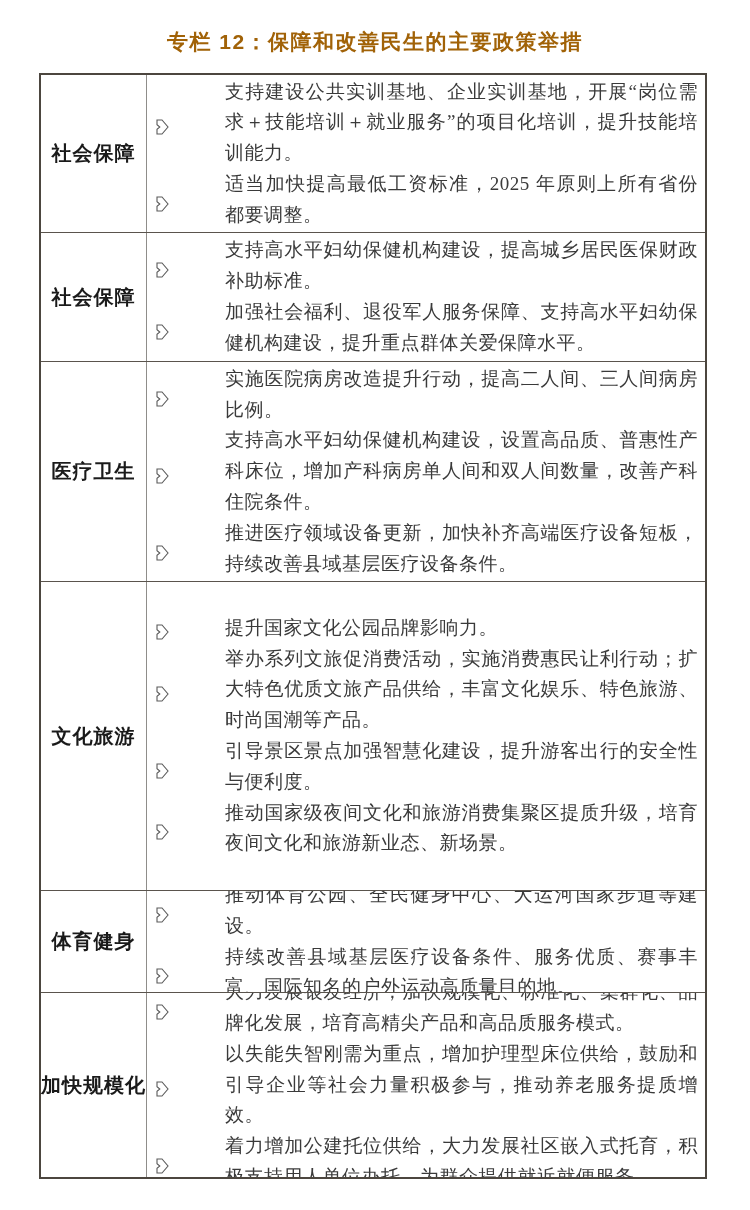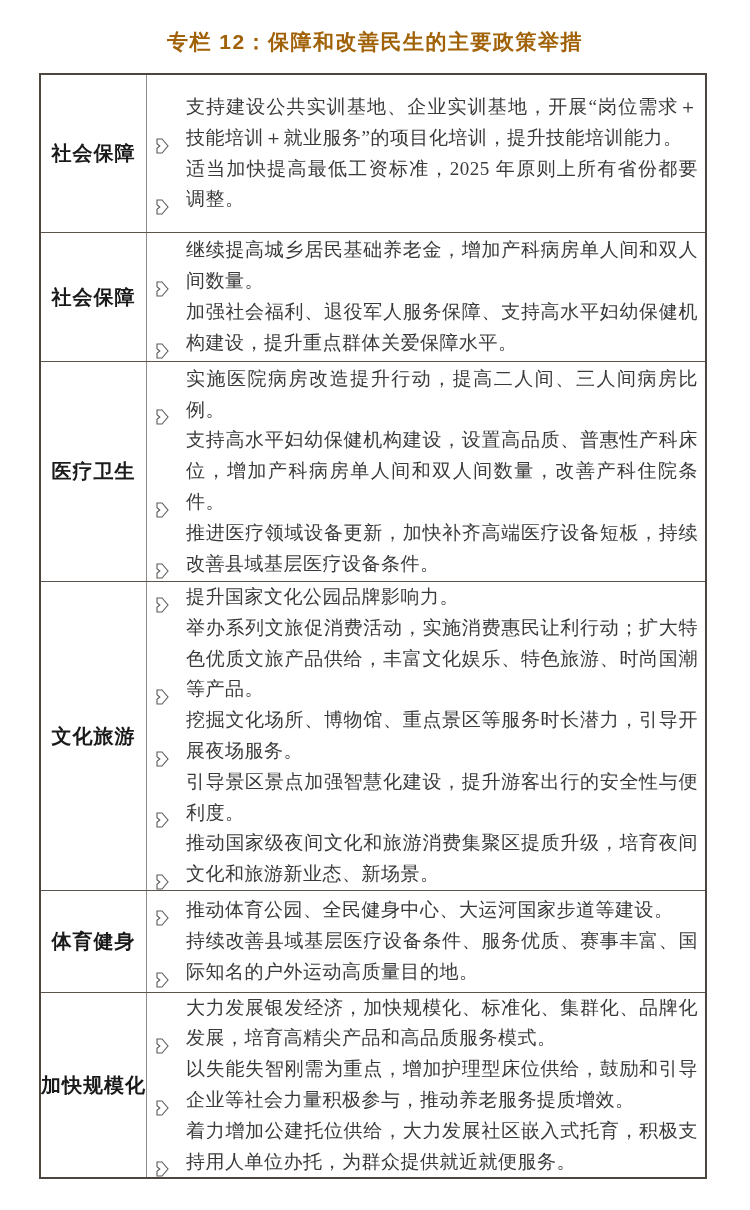--- a/index.html
+++ b/index.html
@@ -37,21 +37,21 @@
     font-family: "Liberation Sans", "DejaVu Sans", sans-serif;
     font-weight: 700; font-size: 20px; color: #1a1a1a;
     letter-spacing: 1px;
   }
   .measures-cell {
     flex: 1;
     display: flex; flex-direction: column; justify-content: center;
     padding: 2px 7px 2px 6px;
     overflow: hidden;
   }
-  .measure-item { display: flex; align-items: flex-end; }
+  .measure-item { display: flex; align-items: center; gap: 39px; }
   .bullet-icon {
     flex: 0 0 13px; width: 13px; height: 16px;
     margin: 8px 17px 0 3px;
   }
   .bullet-icon svg { display: block; }
   .measure-text {
     flex: 1;
     font-size: 19px; line-height: 30.8px;
     color: #3a3a3a;
     text-align: justify;
@@ -91,21 +91,21 @@
 
     <div class="p-row">
       <div class="cat-cell">社会保障</div>
       <div class="measures-cell">
         <div class="measure-item">
           <span class="bullet-icon">
               <svg width="13" height="16" viewBox="0 0 13 16">
                 <path d="M1 1 H6 L12 8 L6 15 H1 V10.3 L3.8 8 L1 5.7 Z" fill="#ffffff" stroke="#5a5a5a" stroke-width="1.1"></path>
               </svg>
             </span>
-          <span class="measure-text">继续提高城乡居民基础养老金，增加产科病房单人间和双人间数量。</span>
+          <span class="measure-text">支持高水平妇幼保健机构建设，提高城乡居民医保财政补助标准。</span>
         </div>
         <div class="measure-item">
           <span class="bullet-icon">
               <svg width="13" height="16" viewBox="0 0 13 16">
                 <path d="M1 1 H6 L12 8 L6 15 H1 V10.3 L3.8 8 L1 5.7 Z" fill="#ffffff" stroke="#5a5a5a" stroke-width="1.1"></path>
               </svg>
             </span>
           <span class="measure-text">加强社会福利、退役军人服务保障、支持高水平妇幼保健机构建设，提升重点群体关爱保障水平。</span>
         </div>
       </div>
@@ -152,28 +152,20 @@
             </span>
           <span class="measure-text">提升国家文化公园品牌影响力。</span>
         </div>
         <div class="measure-item">
           <span class="bullet-icon">
               <svg width="13" height="16" viewBox="0 0 13 16">
                 <path d="M1 1 H6 L12 8 L6 15 H1 V10.3 L3.8 8 L1 5.7 Z" fill="#ffffff" stroke="#5a5a5a" stroke-width="1.1"></path>
               </svg>
             </span>
           <span class="measure-text">举办系列文旅促消费活动，实施消费惠民让利行动；扩大特色优质文旅产品供给，丰富文化娱乐、特色旅游、时尚国潮等产品。</span>
-        </div>
-        <div class="measure-item">
-          <span class="bullet-icon">
-              <svg width="13" height="16" viewBox="0 0 13 16">
-                <path d="M1 1 H6 L12 8 L6 15 H1 V10.3 L3.8 8 L1 5.7 Z" fill="#ffffff" stroke="#5a5a5a" stroke-width="1.1"></path>
-              </svg>
-            </span>
-          <span class="measure-text">挖掘文化场所、博物馆、重点景区等服务时长潜力，引导开展夜场服务。</span>
         </div>
         <div class="measure-item">
           <span class="bullet-icon">
               <svg width="13" height="16" viewBox="0 0 13 16">
                 <path d="M1 1 H6 L12 8 L6 15 H1 V10.3 L3.8 8 L1 5.7 Z" fill="#ffffff" stroke="#5a5a5a" stroke-width="1.1"></path>
               </svg>
             </span>
           <span class="measure-text">引导景区景点加强智慧化建设，提升游客出行的安全性与便利度。</span>
         </div>
         <div class="measure-item">

